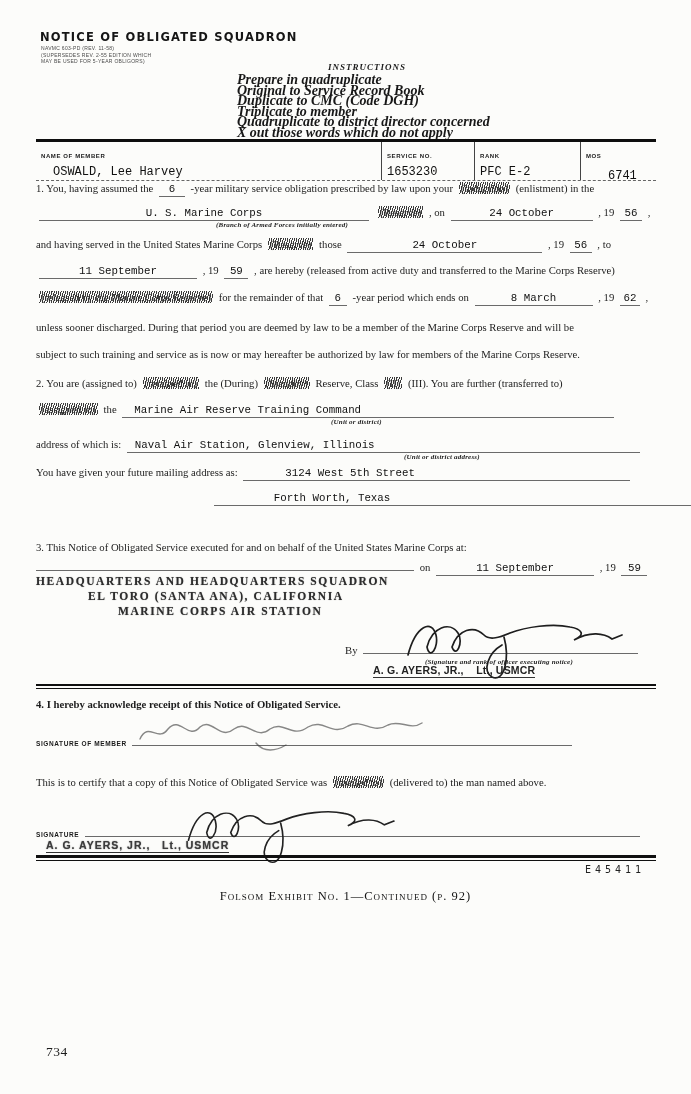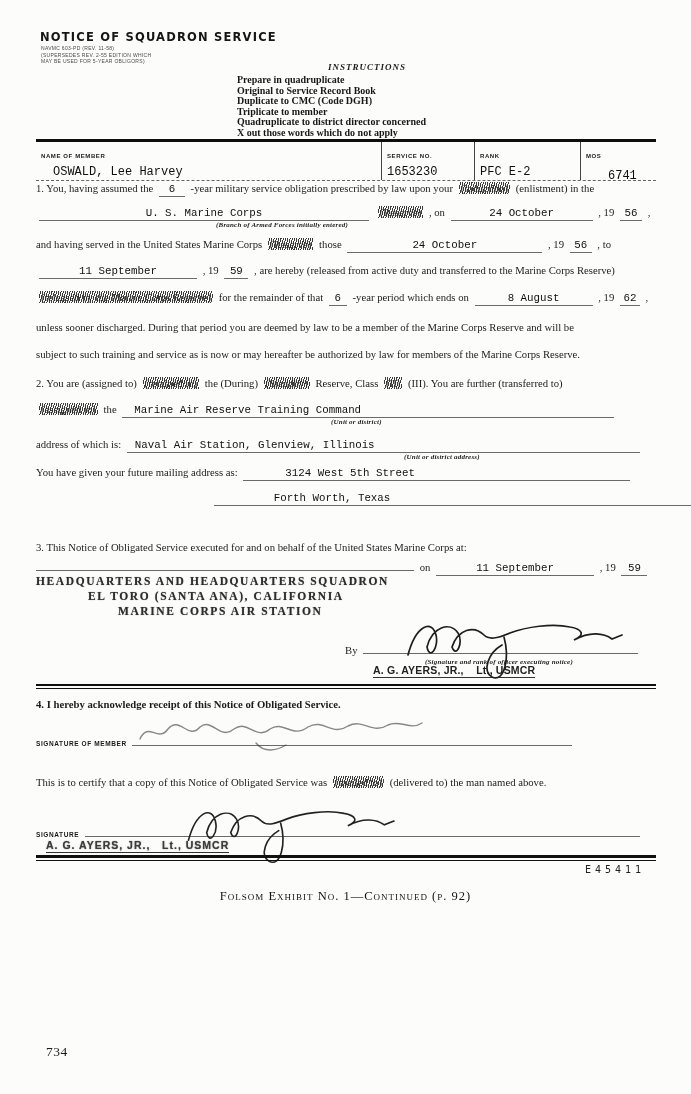--- a/index.html
+++ b/index.html
@@ -21,22 +21,22 @@
   .cap{position:absolute;font-size:7px;font-style:italic;font-weight:700;
        color:#222;letter-spacing:.2px;white-space:nowrap;}
   .lbl{font-family:"Liberation Sans",sans-serif;font-size:6px;letter-spacing:.6px;
        color:#1a1a1a;font-weight:700;}
   .title{font-family:"DejaVu Sans",sans-serif;font-weight:700;font-size:11.5px;
          letter-spacing:1.2px;color:#151515;}
   .formid{font-family:"Liberation Sans",sans-serif;font-size:5px;line-height:6.5px;
           color:#4a4a4a;letter-spacing:.3px;}
   .instr-h{font-family:"Liberation Serif",serif;font-weight:700;font-style:italic;
            font-size:9px;letter-spacing:1px;text-align:center;}
-  .instr-i{font-family:"Liberation Serif",serif;font-weight:700;
-           font-size:10px;line-height:10.5px;color:#181818;}
+  .instr-i{font-family:"Liberation Serif",serif;font-weight:700;font-style:italic;
+           font-size:14px;line-height:10.5px;color:#181818;}
   .rule-heavy{border-top:3px solid #101010;border-bottom:1px solid #101010;height:2px;}
   .rule-double{border-top:2px solid #101010;border-bottom:1px solid #101010;height:2px;}
   .hdr-row{position:absolute;left:36px;top:139px;width:620px;height:38px;
            border-top:3px solid #0e0e0e;border-bottom:1px dashed #666;display:flex;}
   .hdr-cell{position:relative;padding:2px 4px 0 5px;box-sizing:border-box;}
   .hdr-cell + .hdr-cell{border-left:1px solid #444;}
   .hdr-val{display:block;margin-top:3px;font-size:12px;}
   .stamp{font-family:"Liberation Serif",serif;font-weight:700;letter-spacing:1.6px;
          font-size:11.5px;color:#2d2d2d;text-shadow:0 0 1px rgba(45,45,45,.55);
          white-space:nowrap;}
@@ -44,21 +44,21 @@
   .sig-svg{position:absolute;pointer-events:none;}
   .caption{font-size:12.5px;font-variant:small-caps;letter-spacing:1px;color:#141414;}
   .exh{font-family:"DejaVu Sans Mono",monospace;font-size:10px;letter-spacing:4px;color:#222;}
   .smudge{color:#3c3c3c;text-shadow:0 0 1.2px #666;}
 </style>
 </head>
 <body>
 
 <div class="page">
 
-  <div class="abs title" style="left:40px;top:30px;">NOTICE OF SQUADRON SERVICE</div>
+  <div class="abs title" style="left:40px;top:30px;">NOTICE OF OBLIGATED SQUADRON</div>
   <div class="abs formid" style="left:41px;top:45px;">
     <div>NAVMC 603-PD (REV. 11-58)</div>
     <div>(SUPERSEDES REV. 2-55 EDITION WHICH</div>
     <div>MAY BE USED FOR 5-YEAR OBLIGORS)</div>
   </div>
 
   <div class="abs instr-h" style="left:237px;top:62px;width:260px;">INSTRUCTIONS</div>
   <div class="abs instr-i" style="left:237px;top:75px;">
     <div>Prepare in quadruplicate</div>
     <div>Original to Service Record Book</div>
@@ -121,21 +121,21 @@
     <span>, 19</span>
     <span class="fill" style="width:24px;">59</span>
     <span>, are hereby (released from active duty and transferred to the Marine Corps Reserve)</span>
   </div>
 
   <div class="line" style="top:290px;">
     <span class="xout">(released by the Marine Corps Reserve)</span>
     <span>for the remainder of that</span>
     <span class="fill" style="width:18px;">6</span>
     <span>-year period which ends on</span>
-    <span class="fill" style="width:118px;">8 August</span>
+    <span class="fill" style="width:118px;">8 March</span>
     <span>, 19</span>
     <span class="fill" style="width:20px;">62</span>
     <span>,</span>
   </div>
 
   <div class="line" style="top:320px;">
     <span>unless sooner discharged.  During that period you are deemed by law to be a member of the Marine Corps Reserve and will be</span>
   </div>
   <div class="line" style="top:347px;">
     <span>subject to such training and service as is now or may hereafter be authorized by law for members of the Marine Corps Reserve.</span>

